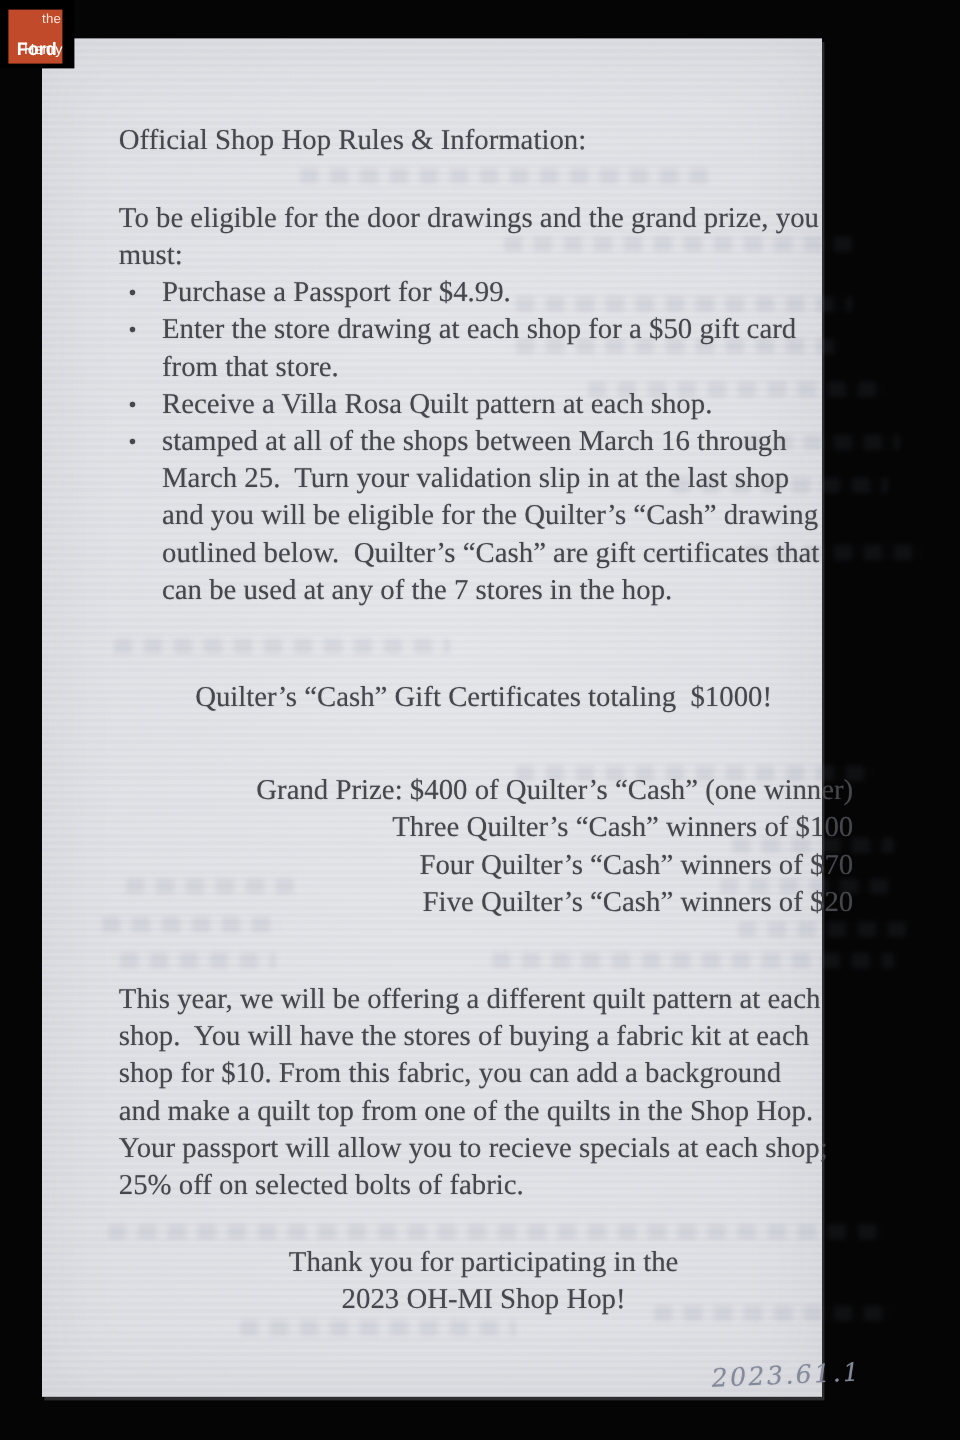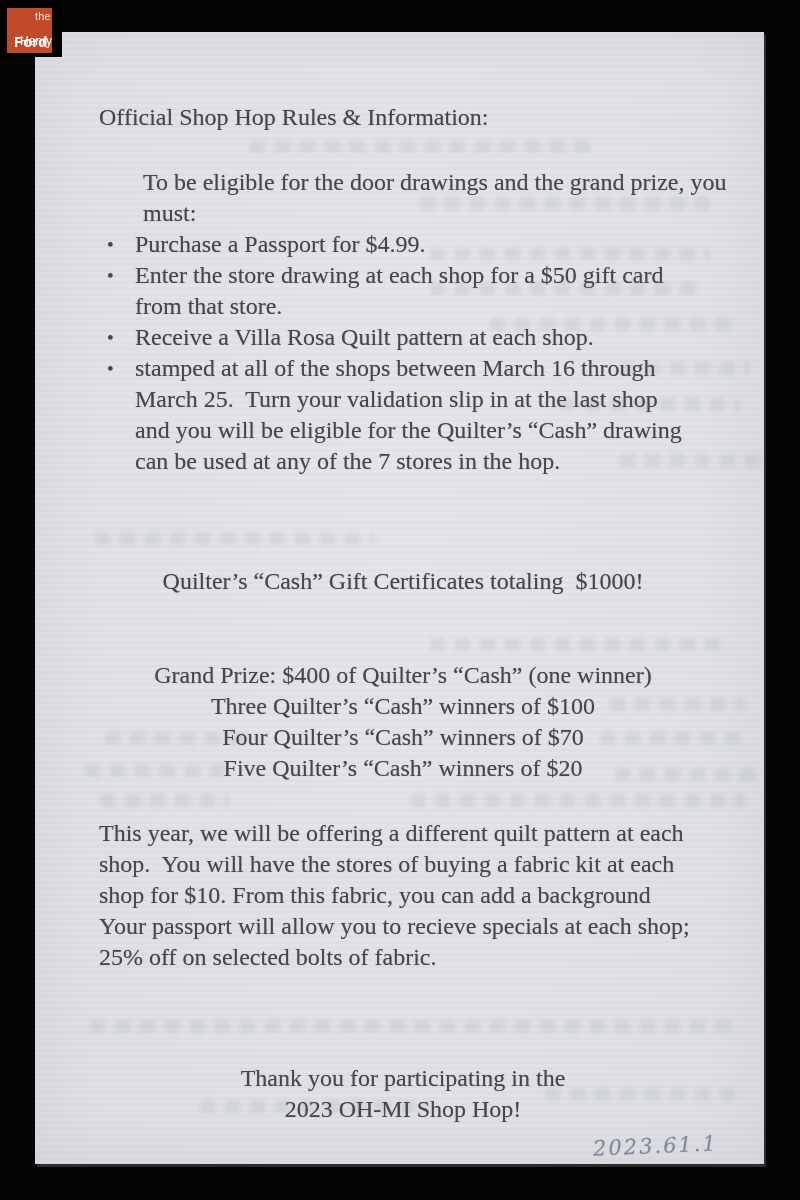--- a/index.html
+++ b/index.html
@@ -8,21 +8,21 @@
     background: #050505;
     position: relative;
     overflow: hidden;
     font-family: "Liberation Serif", serif;
   }
 
   
   .paper {
     position: absolute;
     left: 35px; top: 32px;
-    width: 729px; height: 1132px;
+    width: 650px; height: 1132px;
     background-color: #e3e4e8;
     background-image:
       repeating-linear-gradient(180deg, rgba(255,255,255,0.03) 0 3px, rgba(95,100,115,0.025) 3px 6px),
       radial-gradient(ellipse at 50% 40%, rgba(255,255,255,0.05), rgba(120,124,138,0.06));
     box-shadow: 2px 3px 0 rgba(150,152,160,0.28), inset 0 0 60px rgba(120,125,140,0.10);
   }
 
   
   .logo-backing {
     position: absolute; left: 0; top: 0;
@@ -41,26 +41,26 @@
   .logo-the   { position: absolute; left: 4px;  top: 2px;  font-size: 11px; letter-spacing: 0.2px; padding-left: 24px; }
   .logo-henry { position: absolute; left: 13px; top: 26px; font-size: 12px; font-weight: normal; color: #ffffff; }
   .logo-ford  { position: absolute; left: 7px;  top: 25px; font-size: 15px; font-weight: bold; color: #ffffff; }
 
   
   .doc { position: absolute; color: #46474c; font-size: 24px; line-height: 31px; text-shadow: 0 0 1px rgba(70,72,78,0.45); }
   .line { white-space: pre; }
   .centered { left: 60px; width: 616px; text-align: center; }
 
   .title-block   { left: 64px; top: 70px; }
-  .intro-block   { left: 64px; top: 135px; margin-left: 44px; }
+  .intro-block   { left: 64px; top: 135px; }
   .bullet-block  { left: 72px; top: 197px; }
   .heading-block { top: 534px; }
-  .prizes-block  { top: 628px; }
+  .prizes-block  { top: 612px; text-align: right; }
   .fabric-block  { left: 64px; top: 786px; }
-  .closing-block { top: 1031px; }
+  .closing-block { top: 1005px; }
 
   .bullet { display: flex; }
   .dot { width: 28px; font-size: 19px; line-height: 31px; flex: 0 0 28px; }
   .btext { flex: 1; }
 
   
   .accession {
     position: absolute; left: 558px; top: 1102px;
     font-family: "DejaVu Serif", serif;
     font-style: italic;
@@ -137,40 +137,42 @@
       <div class="btext">
         <div class="line">Receive a Villa Rosa Quilt pattern at each shop.</div>
       </div>
     </div>
     <div class="bullet">
       <span class="dot">•</span>
       <div class="btext">
         <div class="line">stamped at all of the shops between March 16 through</div>
         <div class="line">March 25.  Turn your validation slip in at the last shop</div>
         <div class="line">and you will be eligible for the Quilter’s “Cash” drawing</div>
+        <div class="line">outlined below.  Quilter’s “Cash” are gift certificates that</div>
         <div class="line">can be used at any of the 7 stores in the hop.</div>
       </div>
     </div>
   </div>
 
   <div class="doc centered heading-block">
     <div class="line">Quilter’s “Cash” Gift Certificates totaling  $1000!</div>
   </div>
 
   <div class="doc centered prizes-block">
     <div class="line">Grand Prize: $400 of Quilter’s “Cash” (one winner)</div>
     <div class="line">Three Quilter’s “Cash” winners of $100</div>
     <div class="line">Four Quilter’s “Cash” winners of $70</div>
     <div class="line">Five Quilter’s “Cash” winners of $20</div>
   </div>
 
   <div class="doc fabric-block">
     <div class="line">This year, we will be offering a different quilt pattern at each</div>
     <div class="line">shop.  You will have the stores of buying a fabric kit at each</div>
     <div class="line">shop for $10. From this fabric, you can add a background</div>
+    <div class="line">and make a quilt top from one of the quilts in the Shop Hop.</div>
     <div class="line">Your passport will allow you to recieve specials at each shop;</div>
     <div class="line">25% off on selected bolts of fabric.</div>
   </div>
 
   <div class="doc centered closing-block">
     <div class="line">Thank you for participating in the</div>
     <div class="line">2023 OH-MI Shop Hop!</div>
   </div>
 
   <div class="accession">2023.61.1</div>

